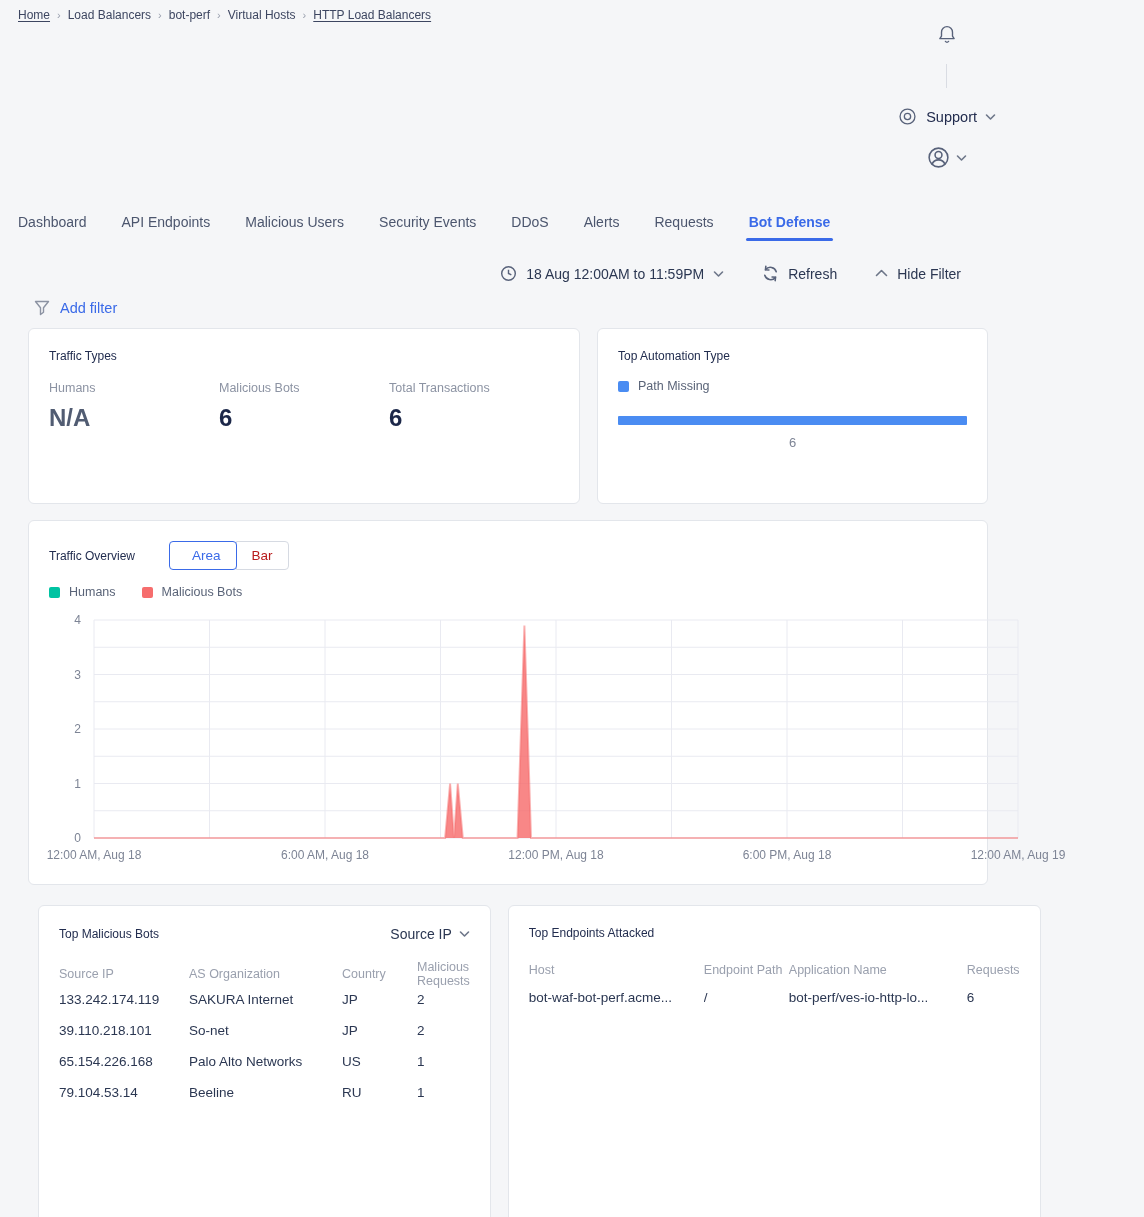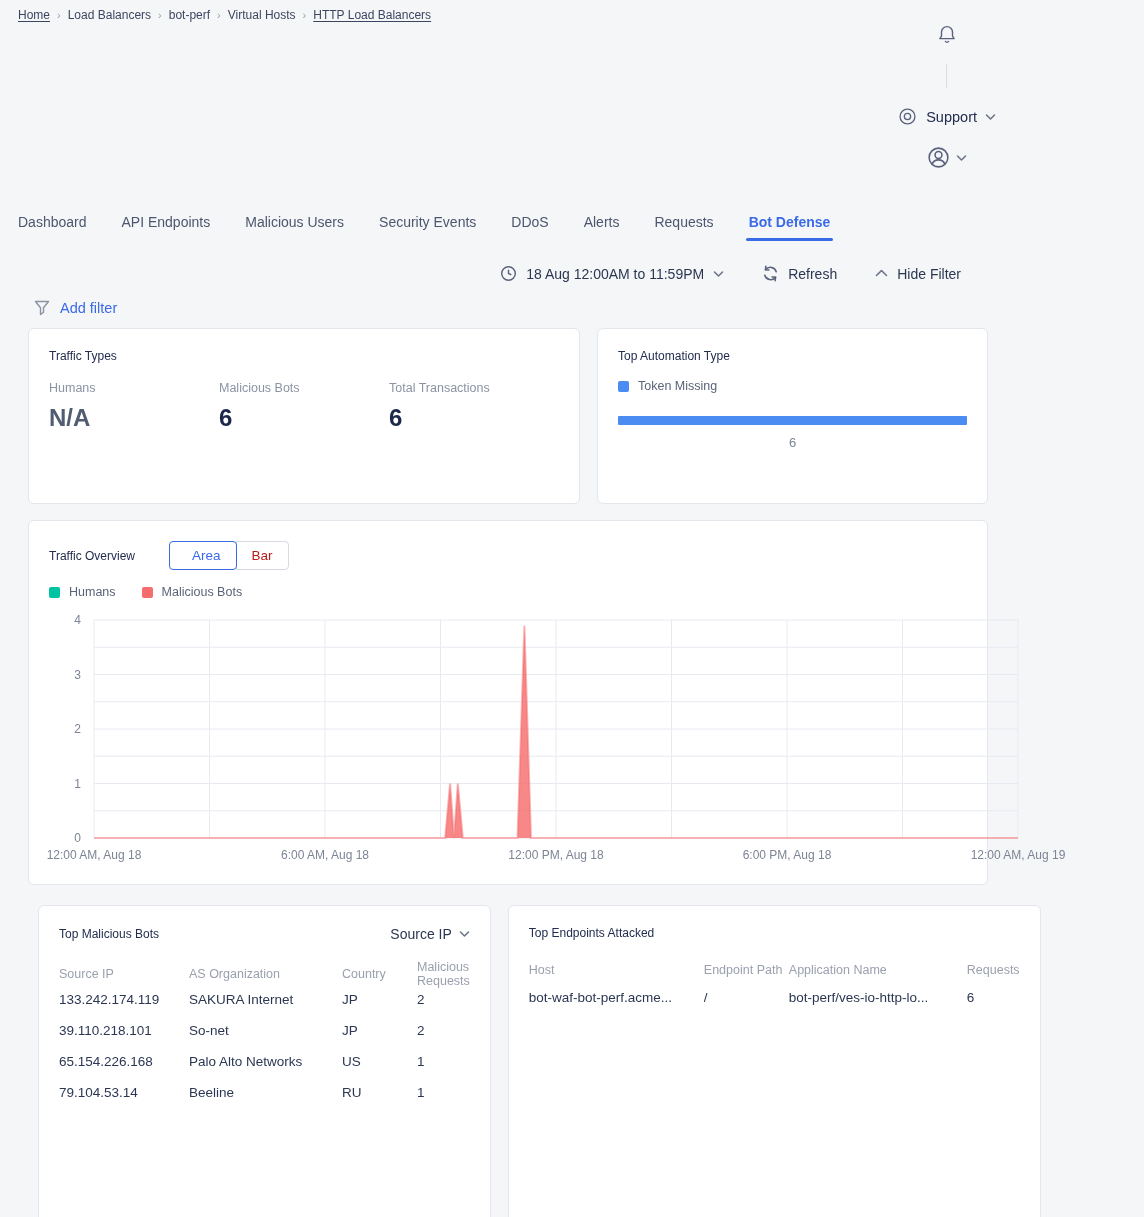--- a/index.html
+++ b/index.html
@@ -193,21 +193,21 @@
           <div class="stat">
             <div class="stat-label">Total Transactions</div>
             <div class="stat-value">6</div>
           </div>
         </div>
     </section>
     <section class="card">
       <h2 class="card-title">Top Automation Type</h2>
       <div class="legend-item auto-legend">
         <span class="swatch" id="auto-swatch" style="background: rgb(74, 140, 242);"></span>
-        <span>Token Missing</span>
+        <span>Path Missing</span>
       </div>
       <div class="hbar" id="auto-bar" style="background: rgb(74, 140, 242);"></div>
       <div class="hbar-label">6</div>
     </section>
   </div>
 
   <section class="card overview-card">
     <div class="overview-head">
       <h2 class="card-title">Traffic Overview</h2>
       <div class="seg-group" id="chart-toggle">

